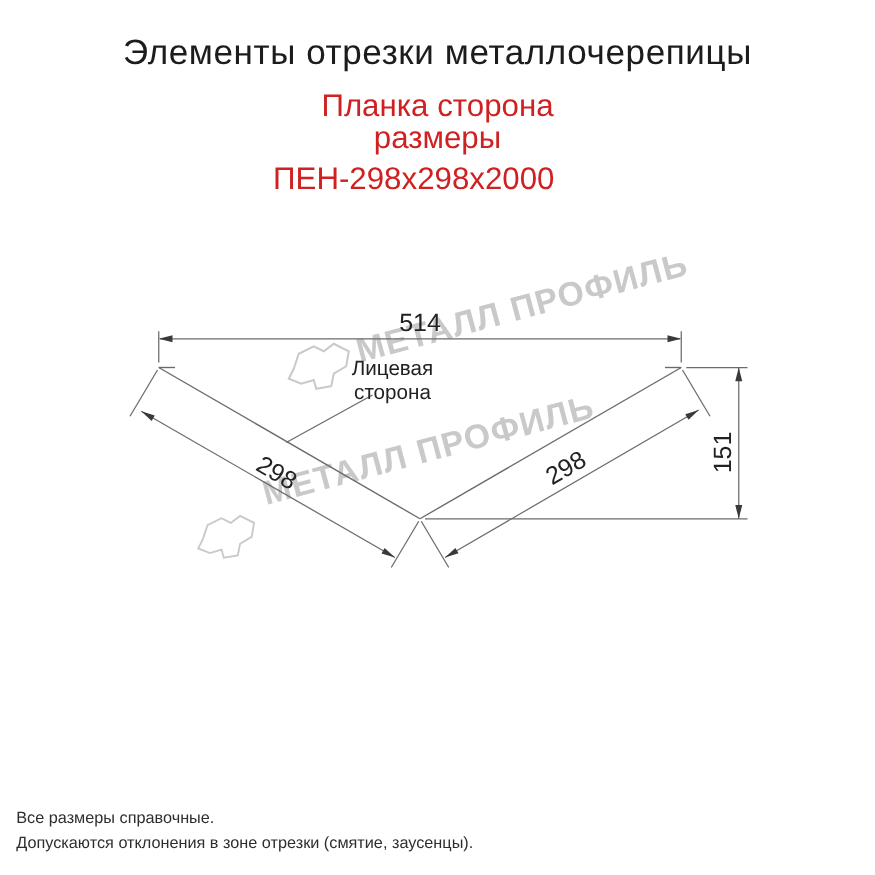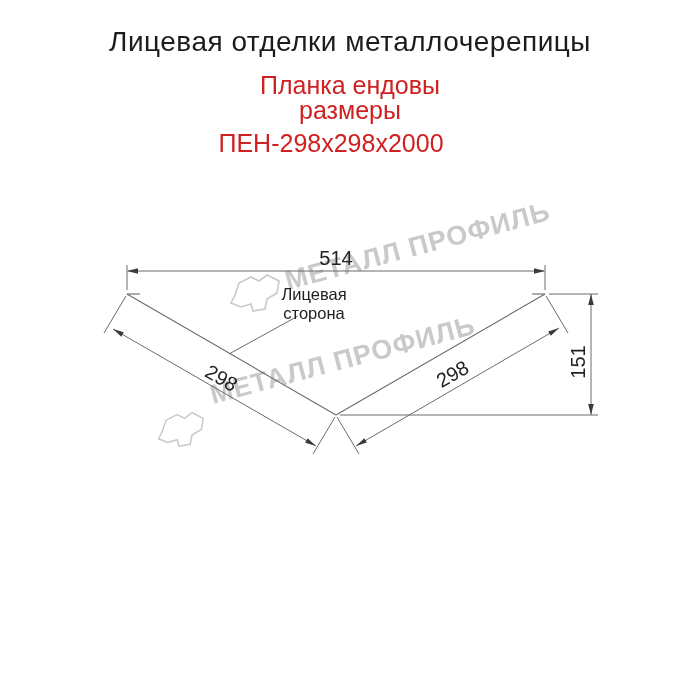--- a/index.html
+++ b/index.html
@@ -32,24 +32,24 @@
   svg text{font-family:"Liberation Sans", sans-serif;}
   .dim-text{font-size:20px;fill:#222222;}
   .face-text{font-size:16.5px;fill:#222222;}
   .wm-text{font-size:27px;font-weight:bold;fill:#c9c9c9;letter-spacing:1px;}
 </style>
 </head>
 <body>
 
 <div class="page">
 
-  <div class="title">Лицевая отделки металлочерепицы</div>
+  <div class="title">Элементы отрезки металлочерепицы</div>
 
   <div class="subtitle">
-    <div>Планка ендовы</div>
+    <div>Планка сторона</div>
     <div>размеры</div>
   </div>
 
   <div class="product-code">ПЕН-298x298x2000</div>
 
   <svg class="drawing" width="700" height="700" viewBox="0 0 700 700">
 
     <g>
       <g transform="translate(225,271)">
         <path d="M 10,24 L 14,12 L 26,6 L 34,10 L 42,4 L 54,10 L 52,22 L 42,28 L 40,38 L 28,40 L 26,33 L 16,36 L 6,32 Z" fill="none" stroke="#c9c9c9" stroke-width="1.6"></path>
@@ -125,14 +125,18 @@
       </g>
     </g>
 
     <g>
       <line x1="298" y1="316" x2="229" y2="354" stroke="#6b6b6b" stroke-width="1"></line>
       <text class="face-text" x="314" y="300" text-anchor="middle">Лицевая</text>
       <text class="face-text" x="314" y="319" text-anchor="middle">сторона</text>
     </g>
   </svg>
 
+  <div class="footer">
+    <div>Все размеры справочные.</div>
+    <div>Допускаются отклонения в зоне отрезки (смятие, заусенцы).</div>
+  </div>
 
 </div>
 
 </body></html>

